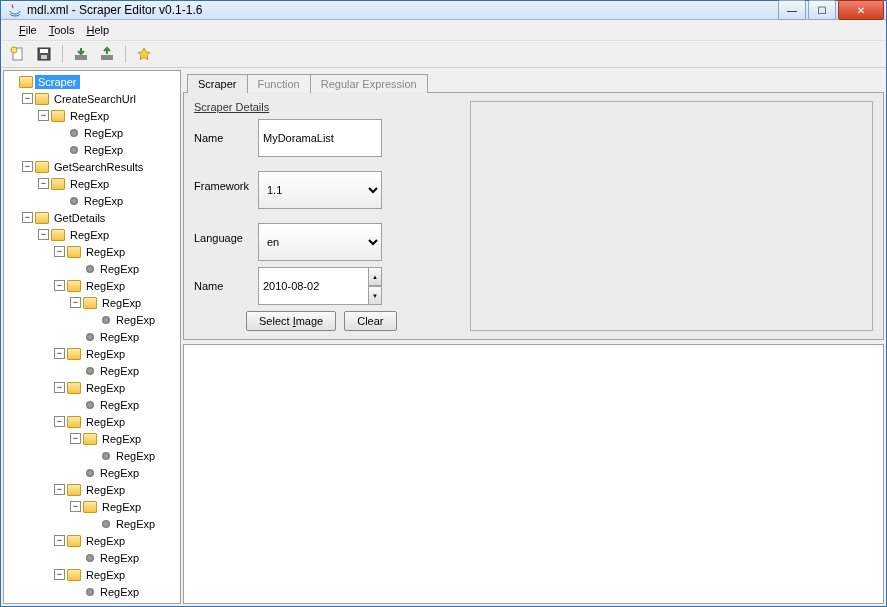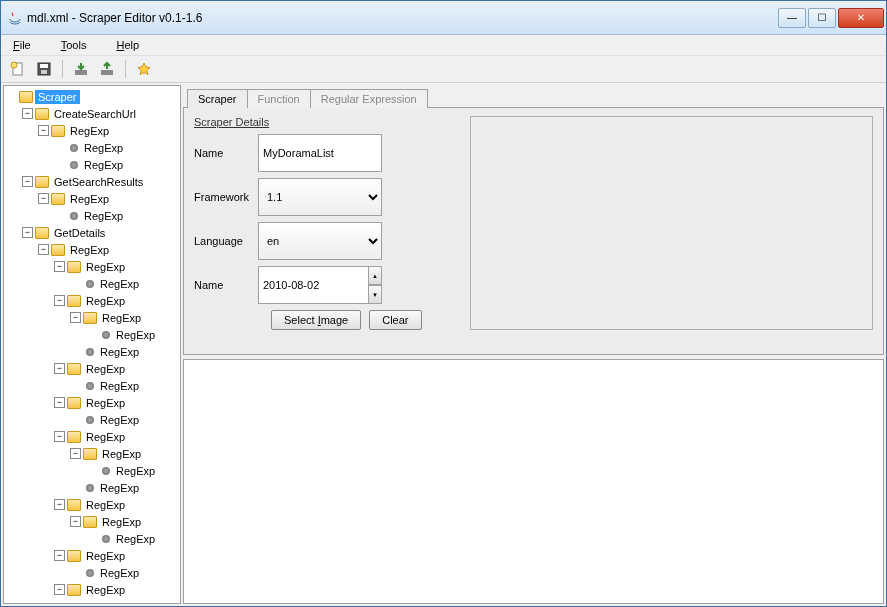--- a/index.html
+++ b/index.html
@@ -1,44 +1,44 @@
 <!DOCTYPE html>
 <html><head>
 <meta charset="utf-8">
 <style>
 * { box-sizing: border-box; margin: 0; padding: 0; }
 body { font-family: Tahoma, sans-serif; font-size: 11px; background: #fff; overflow: hidden; }
 .window { width: 887px; height: 607px; border: 1px solid #3a6ea5; display: flex; flex-direction: column; background: #f0f0f0; }
-.titlebar { height: 34px; background: linear-gradient(#e8f1fb, #cfe3f7); display: flex; align-items: center; padding: 0 2px 0 6px; border-bottom: 1px solid #a0b8d8; }
+.titlebar { height: 19px; background: linear-gradient(#e8f1fb, #cfe3f7); display: flex; align-items: center; padding: 0 2px 0 6px; border-bottom: 1px solid #a0b8d8; }
 .title-icon { width: 16px; height: 16px; margin-right: 4px; }
 .title-text { flex: 1; font-size: 12px; color: #000; }
 .win-btns { display: flex; gap: 2px; }
 .win-btn { width: 28px; height: 20px; border: 1px solid #8aa8c8; background: linear-gradient(#f2f7fc,#d0e3f5); display: flex; align-items: center; justify-content: center; font-size: 10px; cursor: pointer; border-radius: 2px; }
 .win-btn.close { background: linear-gradient(#f08070,#d04020); color: #fff; width: 46px; border-color: #a03020; }
 .win-btn.max { background: linear-gradient(#f2f7fc,#d0e3f5); }
-.menubar { height: 20px; background: #f0f0f0; display: flex; align-items: center; padding: 0 6px; gap: 18px; }
+.menubar { height: 20px; background: #f0f0f0; display: flex; align-items: center; padding: 0 12px; gap: 0; }
 .menu-item { padding: 2px 6px; cursor: pointer; }
 .menu-item u { text-decoration: underline; }
 .toolbar { height: 28px; background: #f0f0f0; border-top: 1px solid #e0e0e0; border-bottom: 1px solid #d0d0d0; display: flex; align-items: center; padding: 0 6px; gap: 4px; }
 .tool-btn { width: 22px; height: 22px; border: 1px solid transparent; display: flex; align-items: center; justify-content: center; cursor: pointer; border-radius: 2px; }
 .tool-sep { width: 1px; height: 18px; background: #c0c0c0; margin: 0 3px; }
 .main { flex: 1; display: flex; min-height: 0; }
 .sidebar { width: 178px; border: 1px solid #a0a0a0; margin: 2px; background: #fff; overflow: auto; padding: 2px; }
 .content { flex: 1; display: flex; flex-direction: column; margin: 2px 2px 2px 0; gap: 4px; min-height: 0; }
 .tabs { display: flex; align-items: flex-end; height: 22px; padding-left: 4px; }
 .tab { padding: 3px 10px; border: 1px solid #a0a0a0; border-bottom: none; background: #f0f0f0; margin-right: -1px; font-size: 11px; cursor: pointer; color: #888; position: relative; top: 1px; }
 .tab.active { background: #ececec; color: #000; z-index: 2; }
 .tab-panel { border: 1px solid #a0a0a0; background: #ececec; padding: 8px 10px; min-height: 248px; }
 .fieldset-title { font-size: 11px; color: #333; margin-bottom: 6px; text-decoration: underline; }
 .form-row { display: flex; align-items: center; margin-bottom: 6px; gap: 0; }
 .form-label { width: 64px; }
 .form-input, .form-select, .form-spinner { width: 124px; height: 38px; border: 1px solid #a0a0a0; background: #fff; font-size: 11px; padding: 2px 4px; }
-.form-select { background: linear-gradient(#fff,#eee); }
+.form-select { background: linear-gradient(#fff,#eee); margin-top: 8px; }
 .readonly { background: #f0f0f0; color: #666; }
-.btn-row { display: flex; gap: 8px; margin-top: 6px; margin-left: 77px; }
+.btn-row { display: flex; gap: 8px; margin-top: 6px; margin-left: 52px; }
 .btn { padding: 3px 12px; border: 1px solid #888; background: linear-gradient(#fafafa,#e0e0e0); cursor: pointer; border-radius: 2px; font-size: 11px; }
 .detail-cols { display: flex; gap: 16px; }
 .detail-left { width: 260px; }
 .detail-right { flex: 1; border: 1px solid #b0b0b0; background: #ececec; min-height: 200px; }
 .lower-panel { flex: 1; border: 1px solid #a0a0a0; background: #fff; }
 .tree-node { white-space: nowrap; }
 .tree-row { display: flex; align-items: center; height: 17px; padding-left: 0; cursor: pointer; }
 .tree-row.selected .tree-label { background: #3399ff; color: #fff; }
 .tree-children { padding-left: 16px; }
 .toggle { width: 11px; height: 11px; border: 1px solid #888; display: inline-flex; align-items: center; justify-content: center; font-size: 9px; line-height: 1; margin-right: 2px; background: #fff; cursor: pointer; }

